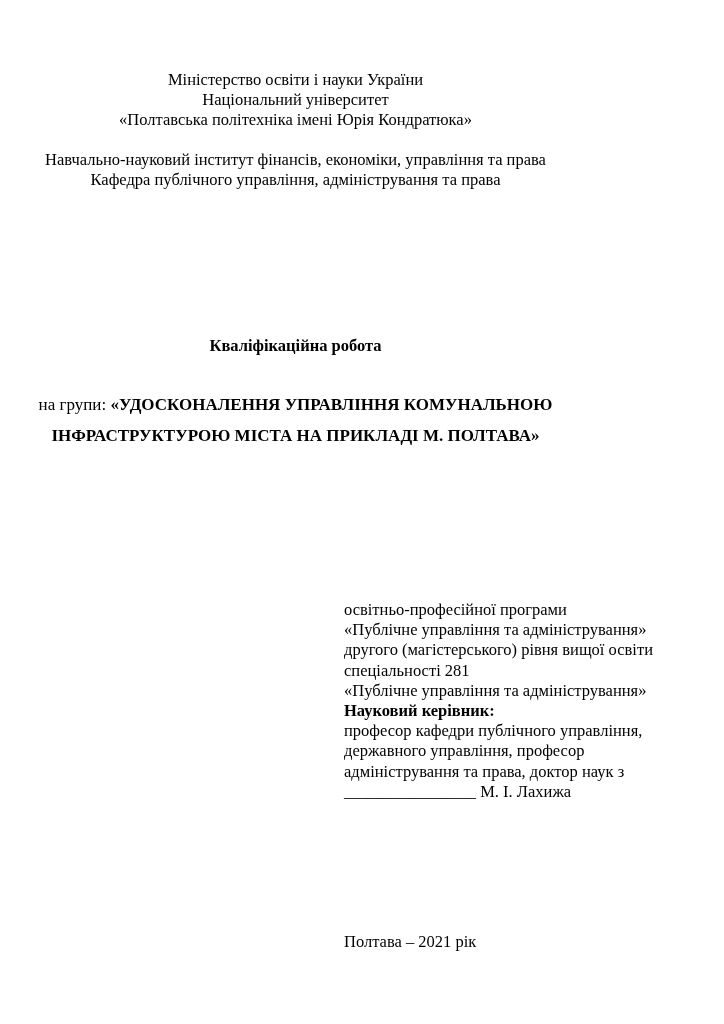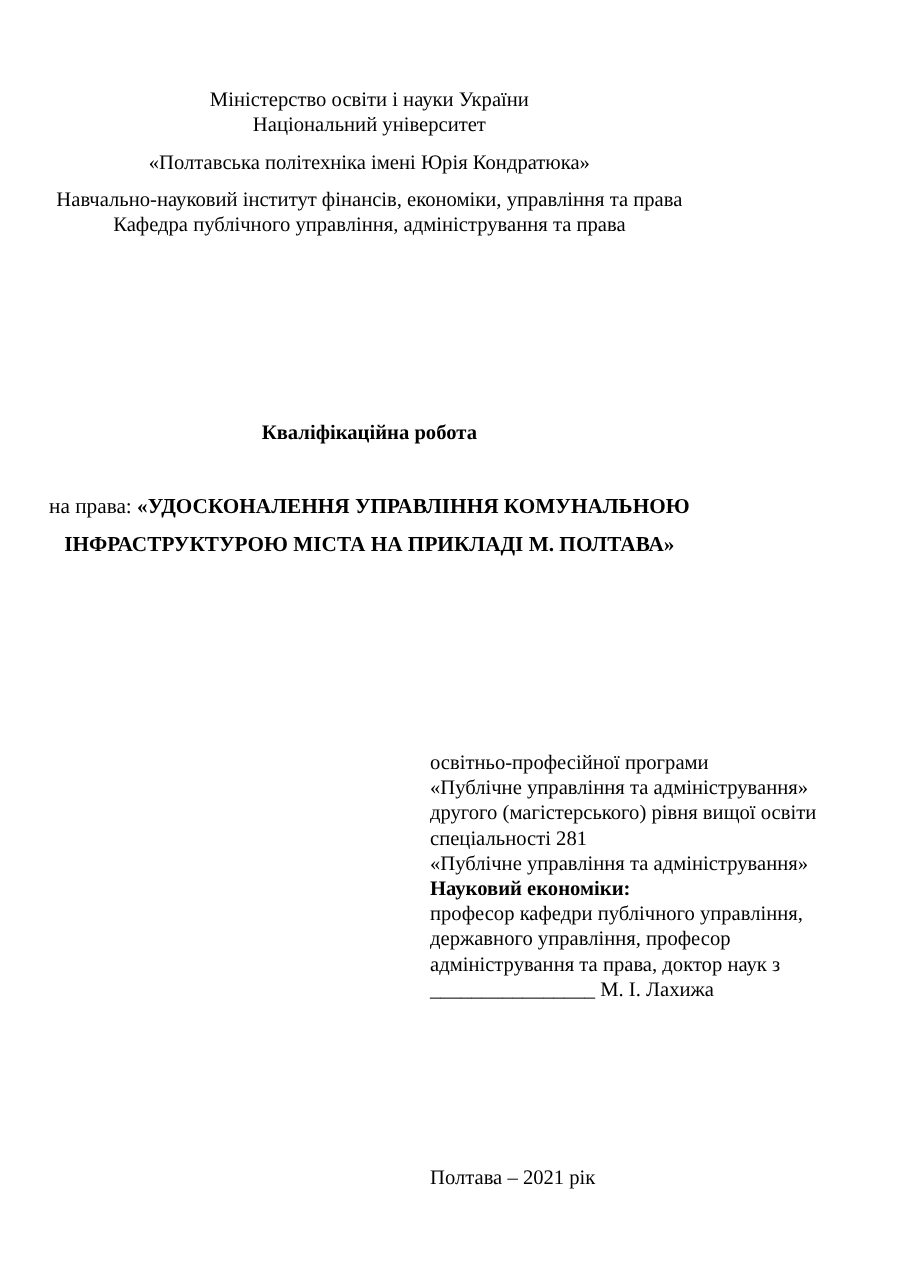--- a/index.html
+++ b/index.html
@@ -13,39 +13,39 @@
   .indent1 { padding-left: 4px; }
   .indent2 { padding-left: 10px; }
 </style>
 </head>
 <body>
 
 <div>
 
   <div class="line center" style="top:70px;">Міністерство освіти і науки України</div>
   <div class="line center" style="top:90px;">Національний університет</div>
-  <div class="line center" style="top:120px;">«Полтавська політехніка імені Юрія Кондратюка»</div>
+  <div class="line center" style="top:110px;">«Полтавська політехніка імені Юрія Кондратюка»</div>
 
   <div class="line center" style="top:150px;">Навчально-науковий інститут фінансів, економіки, управління та права</div>
   <div class="line center" style="top:170px;">Кафедра публічного управління, адміністрування та права</div>
 
   <div class="line center bold" style="top:336px;">Кваліфікаційна робота</div>
 
   <div class="line center" style="top:395px; font-size:17px;">
-    <span>на права: </span><span class="bold">«УДОСКОНАЛЕННЯ УПРАВЛІННЯ КОМУНАЛЬНОЮ</span>
+    <span>на групи: </span><span class="bold">«УДОСКОНАЛЕННЯ УПРАВЛІННЯ КОМУНАЛЬНОЮ</span>
   </div>
   <div class="line center bold" style="top:426px; font-size:17px;">ІНФРАСТРУКТУРОЮ МІСТА НА ПРИКЛАДІ М. ПОЛТАВА»</div>
 
   <div class="block" style="top:600px;">
     <div>освітньо-професійної програми</div>
     <div>«Публічне управління та адміністрування»</div>
     <div>другого (магістерського) рівня вищої освіти</div>
     <div>спеціальності 281</div>
     <div>«Публічне управління та адміністрування»</div>
-    <div class="bold">Науковий економіки:</div>
+    <div class="bold">Науковий керівник:</div>
     <div>професор кафедри публічного управління,</div>
     <div>державного управління, професор</div>
     <div>адміністрування та права, доктор наук з</div>
     <div>________________ М. І. Лахижа</div>
   </div>
 
   <div class="line" style="top:932px; left:344px;">Полтава – 2021 рік</div>
 
 </div>
 

